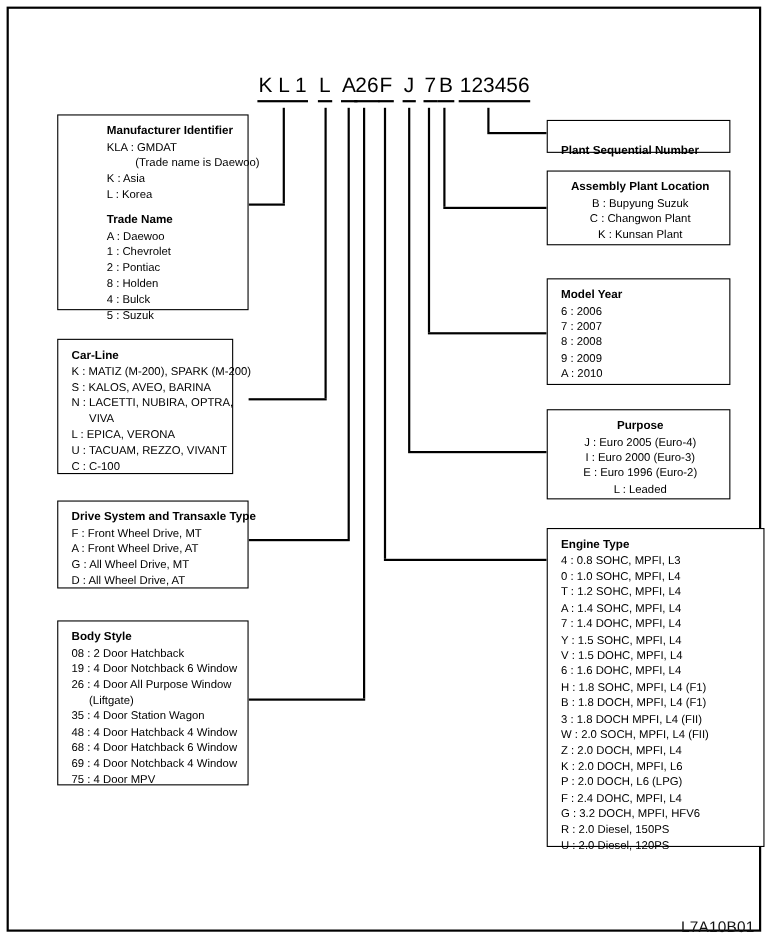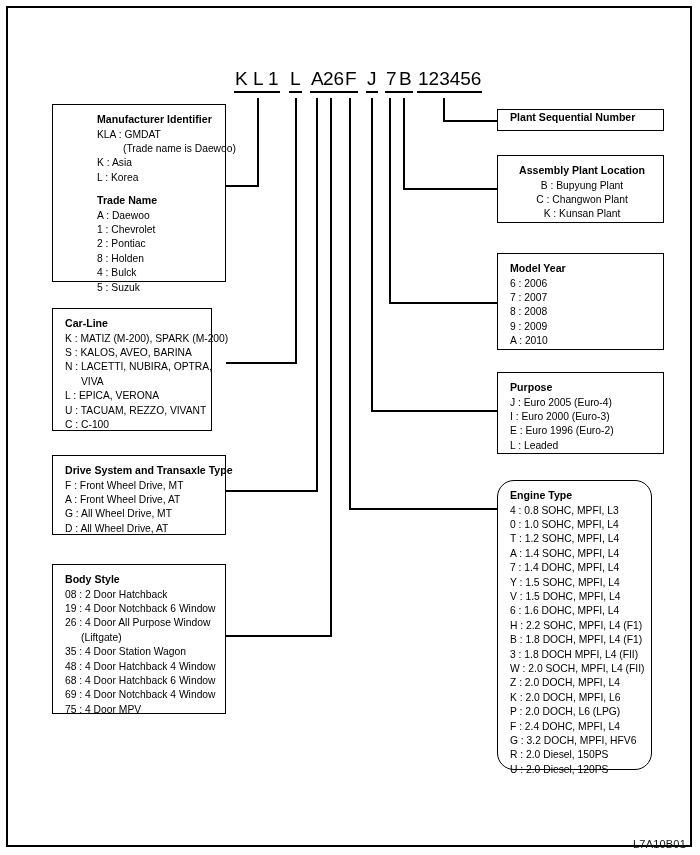--- a/index.html
+++ b/index.html
@@ -20,21 +20,21 @@
   
   .box{position:absolute;border:1.5px solid #000;background:#fff;box-sizing:border-box;
        padding:7px 9px 8px 12px;}
   .box .ttl{font-weight:bold;font-size:10.6px;line-height:14.5px;color:#000;margin-bottom:1px;
             white-space:nowrap;}
   .box .ttl.gap{margin-top:8px;}
   .box .itm{font-size:10.3px;line-height:14.4px;color:#000;white-space:nowrap;}
   .box .itm.ind{padding-left:26px;}
   .box .itm.ind2{padding-left:16px;}
 
-  #footer{position:absolute;right:14px;bottom:5px;font-size:11px;color:#111;letter-spacing:.2px;}
+  #footer{position:absolute;right:14px;bottom:5px;font-size:14px;color:#111;letter-spacing:.2px;}
 </style>
 </head>
 <body>
 
 <div id="page">
   <div id="frame"></div>
 
   <div id="vin">
     <span class="vin-seg" style="left:234px;top:0;">K L 1</span>
     <span class="vin-seg" style="left:289px;top:0;">L</span>
@@ -114,59 +114,59 @@
     <div class="itm">19 : 4 Door Notchback 6 Window</div>
     <div class="itm">26 : 4 Door All Purpose Window</div>
     <div class="itm ind2">(Liftgate)</div>
     <div class="itm">35 : 4 Door Station Wagon</div>
     <div class="itm">48 : 4 Door Hatchback 4 Window</div>
     <div class="itm">68 : 4 Door Hatchback 6 Window</div>
     <div class="itm">69 : 4 Door Notchback 4 Window</div>
     <div class="itm">75 : 4 Door MPV</div>
   </div>
 
-  <div class="box" style="left:497px;top:109px;width:167px;height:22px;padding-top:0;">
+  <div class="box" style="left:497px;top:109px;width:167px;height:22px;padding-top:20px;">
     <div class="ttl">Plant Sequential Number</div>
   </div>
 
   <div class="box" style="left:497px;top:155px;width:167px;height:68px;text-align:center;">
     <div class="ttl">Assembly Plant Location</div>
-    <div class="itm">B : Bupyung Plant</div>
+    <div class="itm">B : Bupyung Suzuk</div>
     <div class="itm">C : Changwon Plant</div>
     <div class="itm">K : Kunsan Plant</div>
   </div>
 
   <div class="box" style="left:497px;top:253px;width:167px;height:97px;">
     <div class="ttl">Model Year</div>
     <div class="itm">6 : 2006</div>
     <div class="itm">7 : 2007</div>
     <div class="itm">8 : 2008</div>
     <div class="itm">9 : 2009</div>
     <div class="itm">A : 2010</div>
   </div>
 
-  <div class="box" style="left:497px;top:372px;width:167px;height:82px;">
+  <div class="box" style="left:497px;top:372px;width:167px;height:82px;text-align:center;">
     <div class="ttl">Purpose</div>
     <div class="itm">J : Euro 2005 (Euro-4)</div>
     <div class="itm">I : Euro 2000 (Euro-3)</div>
     <div class="itm">E : Euro 1996 (Euro-2)</div>
     <div class="itm">L : Leaded</div>
   </div>
 
-  <div class="box" style="left:497px;top:480px;width:155px;height:290px;border-radius:17px;">
+  <div class="box" style="left:497px;top:480px;width:198px;height:290px;">
     <div class="ttl">Engine Type</div>
     <div class="itm">4 : 0.8 SOHC, MPFI, L3</div>
     <div class="itm">0 : 1.0 SOHC, MPFI, L4</div>
     <div class="itm">T : 1.2 SOHC, MPFI, L4</div>
     <div class="itm">A : 1.4 SOHC, MPFI, L4</div>
     <div class="itm">7 : 1.4 DOHC, MPFI, L4</div>
     <div class="itm">Y : 1.5 SOHC, MPFI, L4</div>
     <div class="itm">V : 1.5 DOHC, MPFI, L4</div>
     <div class="itm">6 : 1.6 DOHC, MPFI, L4</div>
-    <div class="itm">H : 2.2 SOHC, MPFI, L4 (F1)</div>
+    <div class="itm">H : 1.8 SOHC, MPFI, L4 (F1)</div>
     <div class="itm">B : 1.8 DOCH, MPFI, L4 (F1)</div>
     <div class="itm">3 : 1.8 DOCH MPFI, L4 (FII)</div>
     <div class="itm">W : 2.0 SOCH, MPFI, L4 (FII)</div>
     <div class="itm">Z : 2.0 DOCH, MPFI, L4</div>
     <div class="itm">K : 2.0 DOCH, MPFI, L6</div>
     <div class="itm">P : 2.0 DOCH, L6 (LPG)</div>
     <div class="itm">F : 2.4 DOHC, MPFI, L4</div>
     <div class="itm">G : 3.2 DOCH, MPFI, HFV6</div>
     <div class="itm">R : 2.0 Diesel, 150PS</div>
     <div class="itm">U : 2.0 Diesel, 120PS</div>

